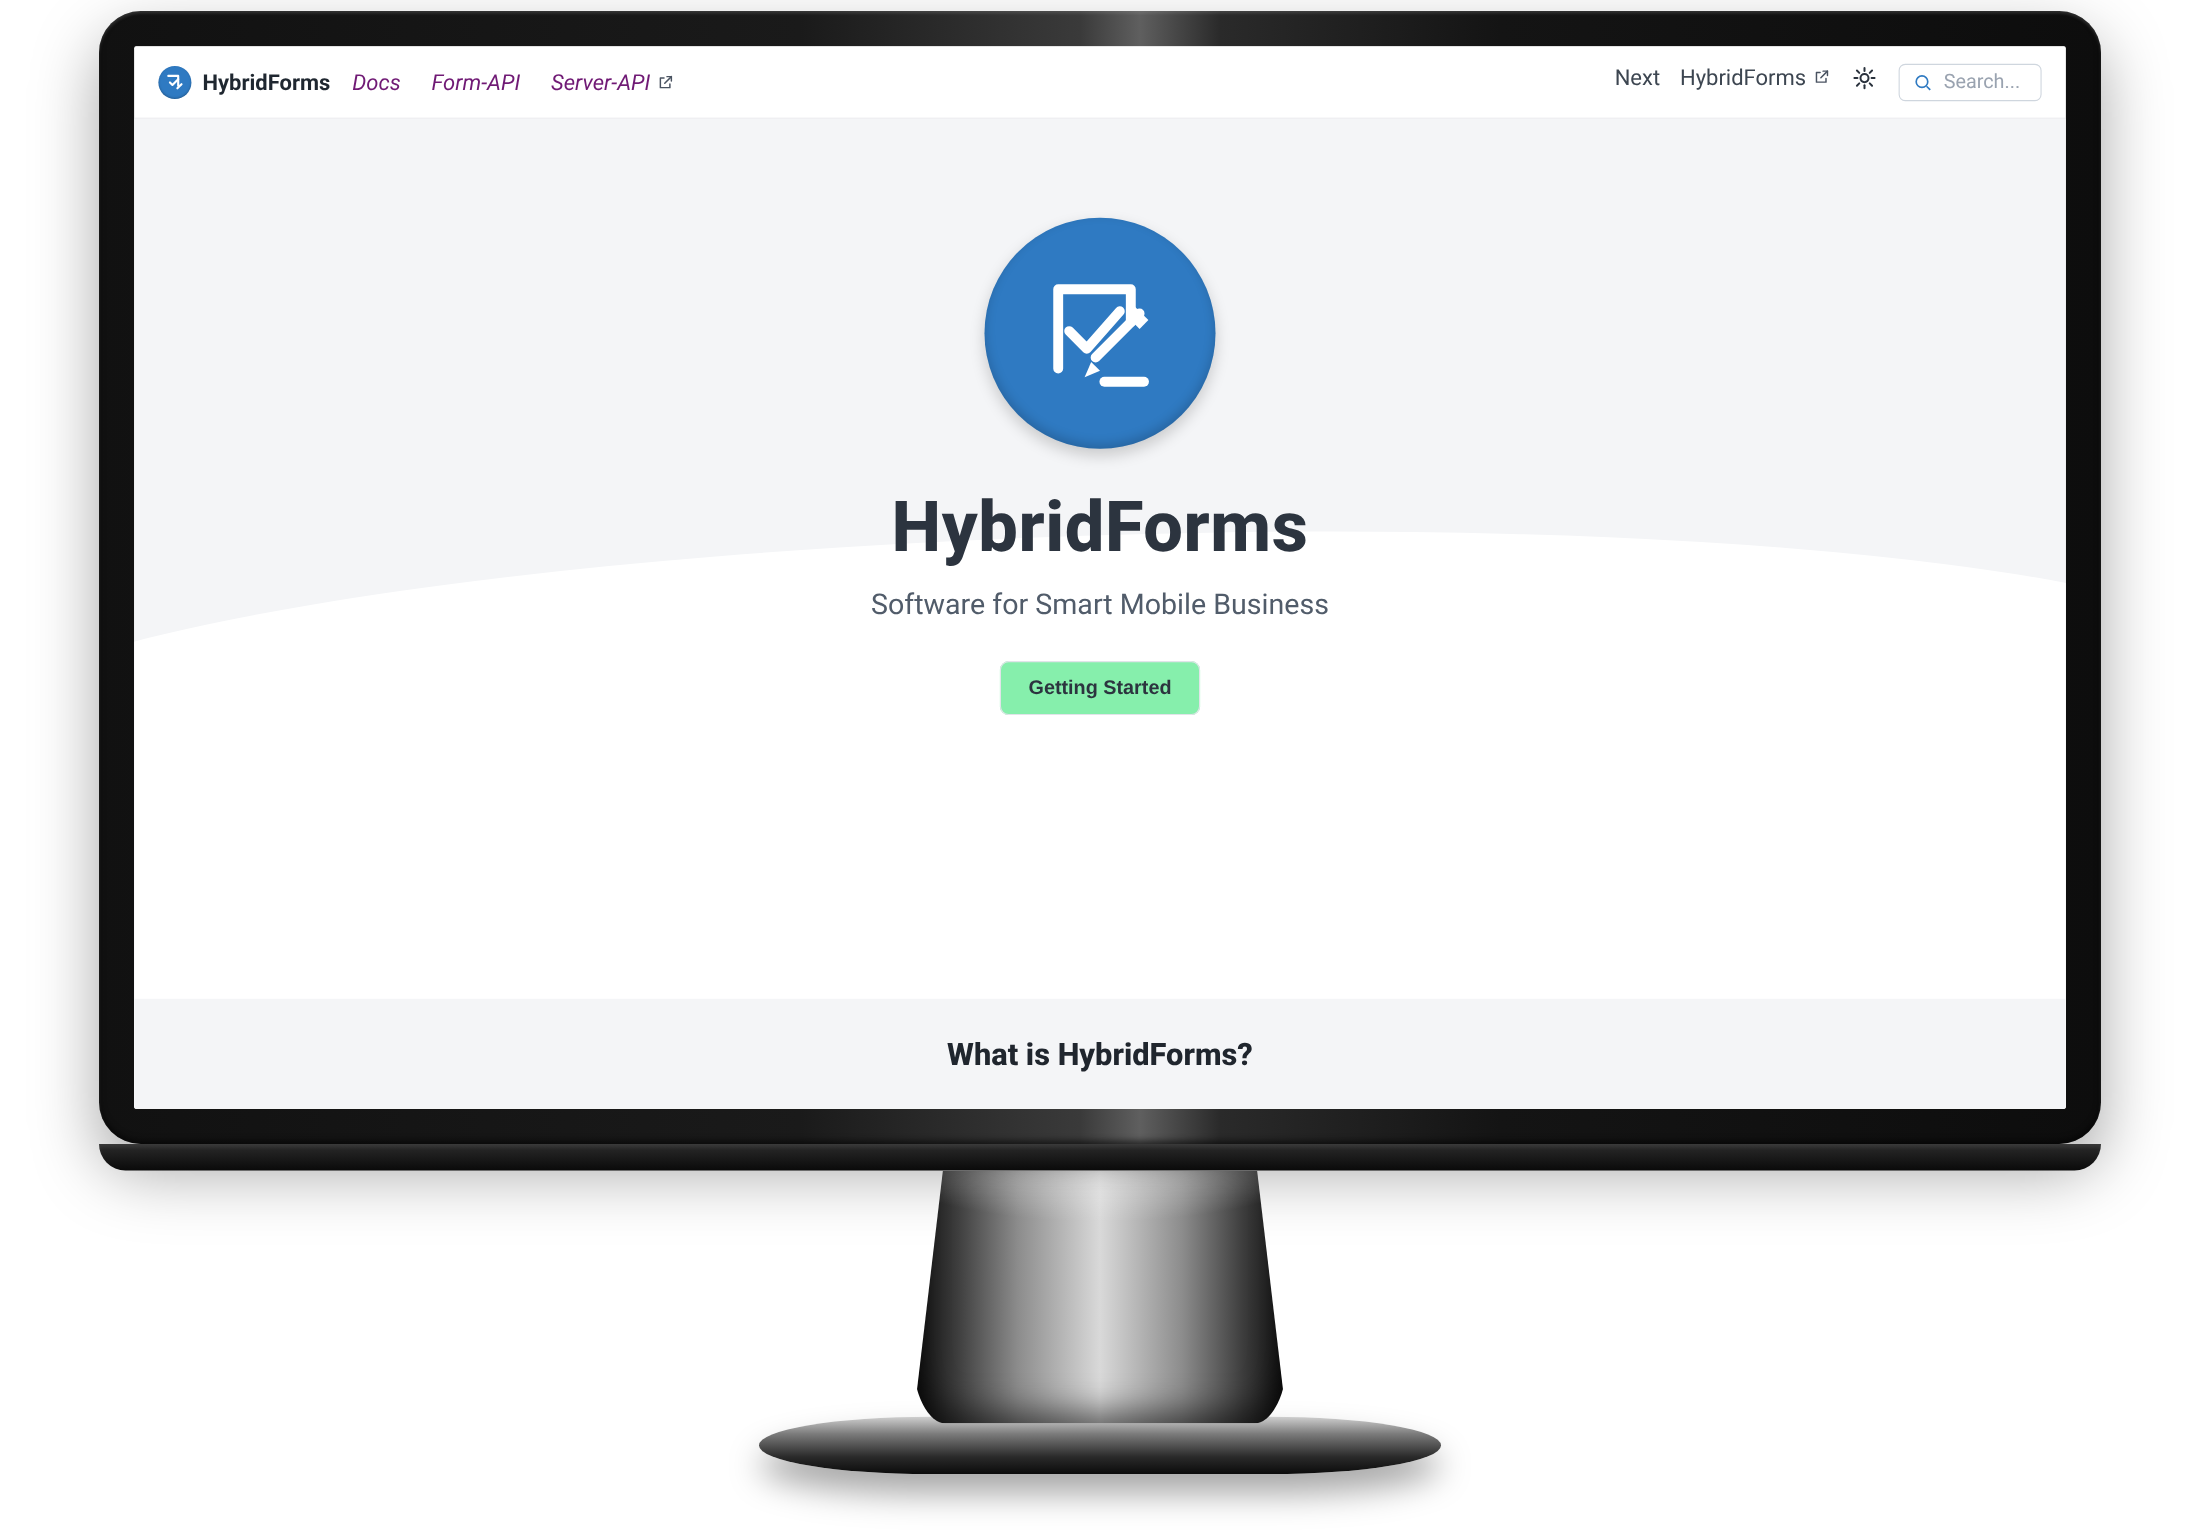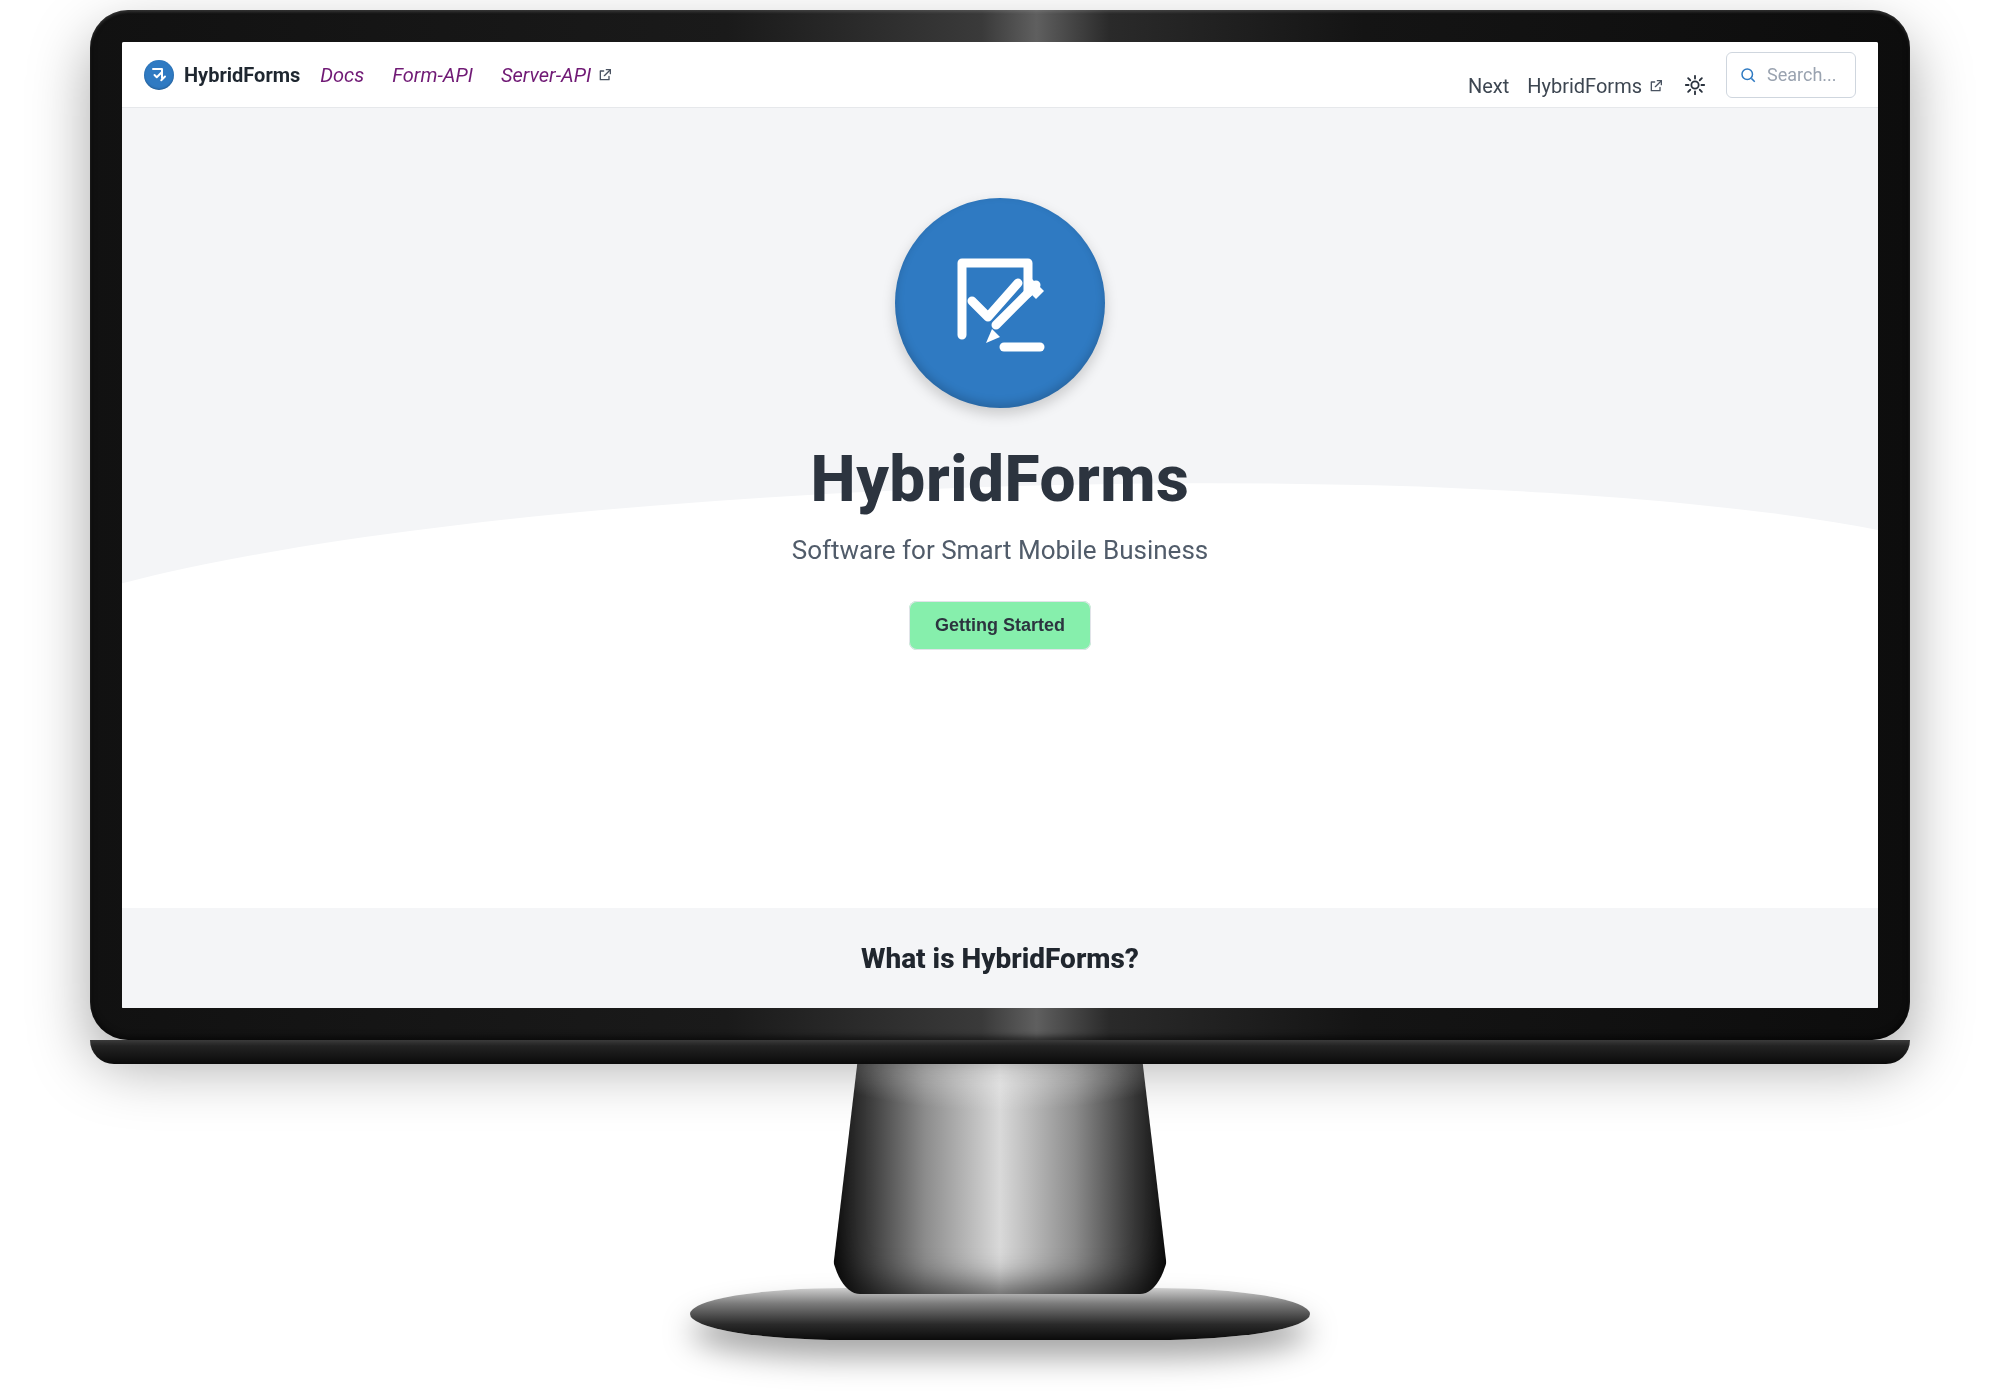--- a/index.html
+++ b/index.html
@@ -75,27 +75,27 @@
     width:30px;height:30px;border-radius:50%;
     background:#2f7ac2;
     display:flex;align-items:center;justify-content:center;
     box-shadow: inset 0 -1px 2px rgba(0,0,0,.25);
   }
   .brand .logo-badge svg{width:18px;height:18px;fill:none;stroke:#fff;stroke-width:2.6;stroke-linecap:round;stroke-linejoin:round;}
   .nav { display:flex; align-items:center; gap:28px; }
   .nav a { color:#701a75; text-decoration:none; display:flex; align-items:center; gap:6px; cursor:pointer;font-style:italic;}
   .ext-icon{width:16px;height:16px;stroke:#4a5361;stroke-width:2;fill:none;stroke-linecap:round;stroke-linejoin:round;}
   .spacer{flex:1;}
-  .right-cluster{display:flex;align-items:flex-end;gap:18px;}
+  .right-cluster{display:flex;align-items:flex-start;gap:18px;}
   .theme-btn{width:26px;height:26px;display:flex;align-items:center;justify-content:center;cursor:pointer;}
   .theme-btn svg{width:22px;height:22px;stroke:#2a323d;stroke-width:2;fill:none;stroke-linecap:round;}
   .search{
     display:flex;align-items:center;gap:10px;
     border:1px solid #cfd6de;border-radius:6px;
-    height:46px;padding:0 12px;min-width:130px;
+    height:34px;padding:0 12px;min-width:130px;
     color:#8a94a3;cursor:text;
   }
   .search svg{width:18px;height:18px;stroke:#2f7ac2;stroke-width:2;fill:none;}
   .search span{font-size:18px;color:#9aa3b0;}
 
   
   .hero-wrap{flex:1;position:relative;overflow:hidden;background:#fff;}
   .hero-bg{
     position:absolute;inset:0;
     background:#f4f5f7;

